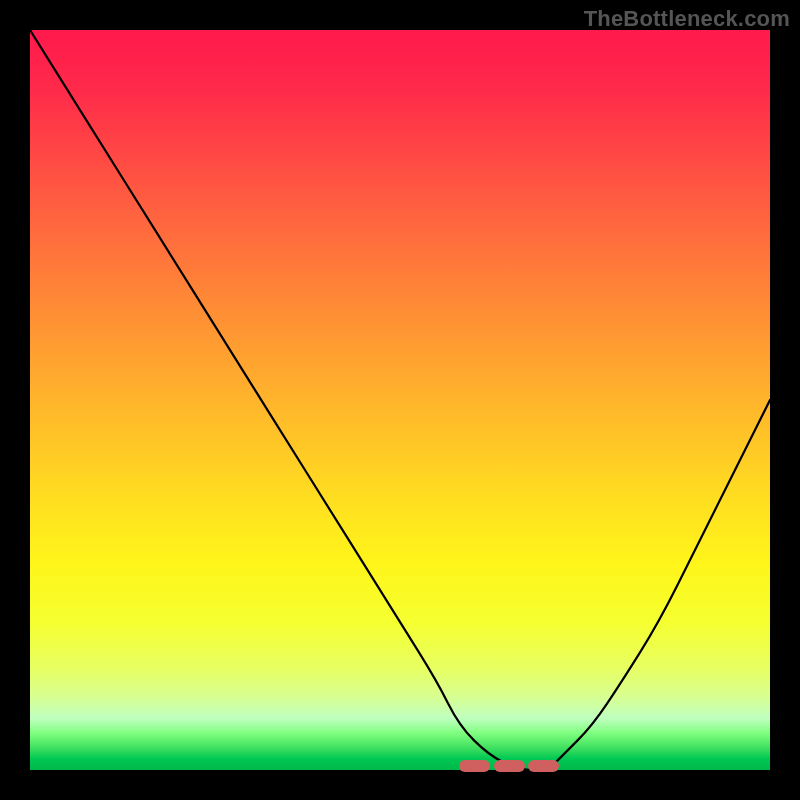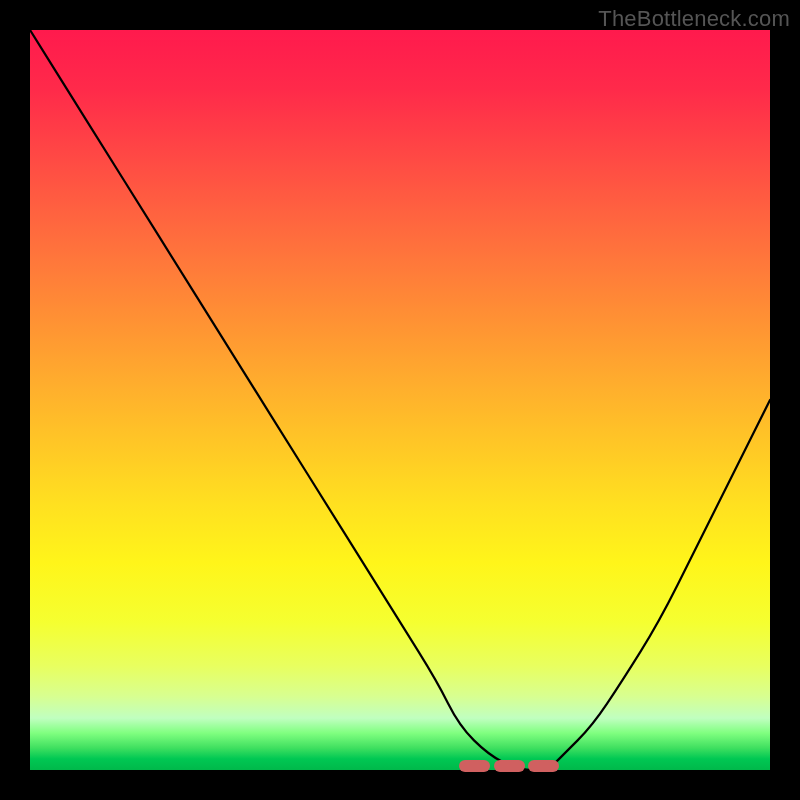--- a/index.html
+++ b/index.html
@@ -37,21 +37,21 @@
       #00b84a 100%
     );
   }
   .watermark {
     position: absolute;
     top: 6px;
     right: 10px;
     font-family: Arial, Helvetica, sans-serif;
     font-size: 22px;
     color: #555;
-    font-weight: 400;
+    font-weight: 700;
     letter-spacing: 0.2px;
   }
   svg.curve {
     position: absolute;
     left: 0; top: 0;
     width: 100%; height: 100%;
   }
   .marker {
     position: absolute;
     height: 12px;

